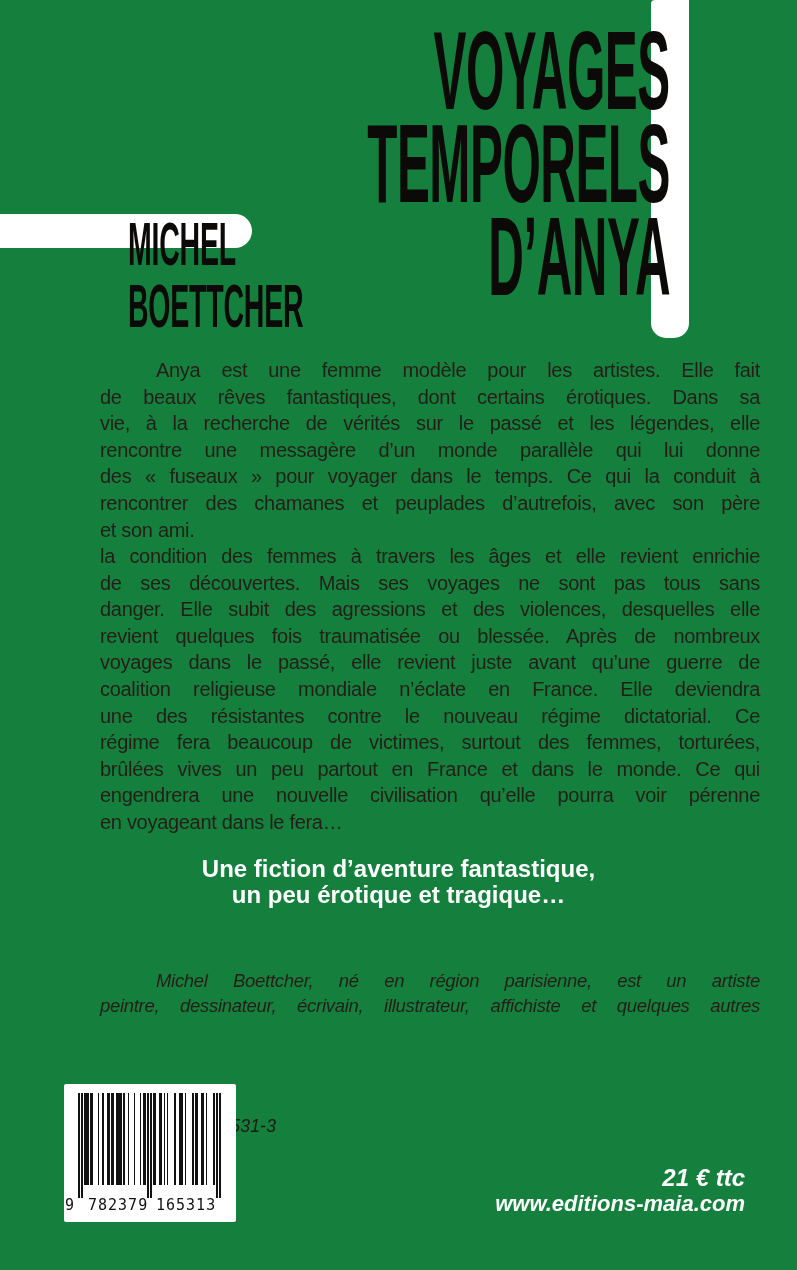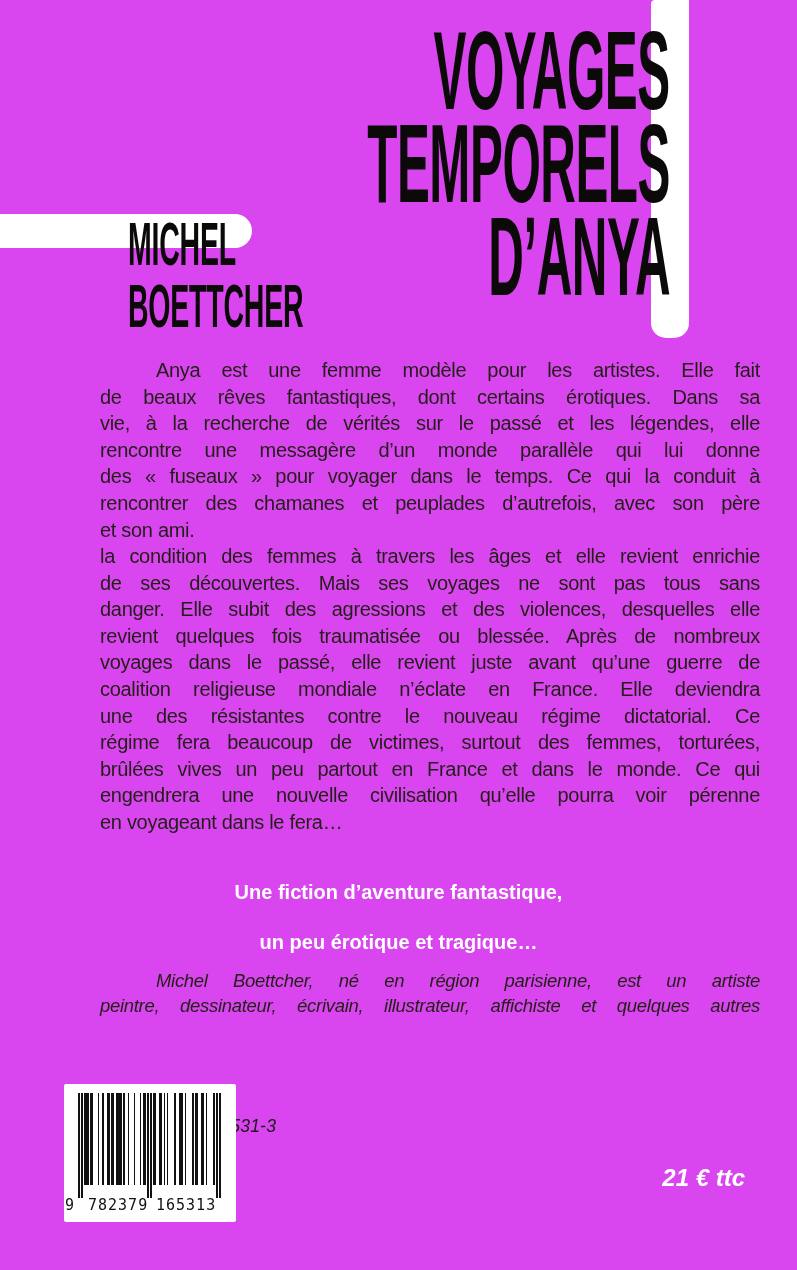--- a/index.html
+++ b/index.html
@@ -1,20 +1,20 @@
 <!DOCTYPE html>
 <html><head>
 <meta charset="utf-8">
 <style>
   html,body{margin:0;padding:0;background:#555;}
   .page{
     position:relative;
     width:797px;height:1270px;
     margin:0 auto;
-    background:#d946ef;
+    background:#15803d;
     overflow:hidden;
     font-family:"Liberation Sans", sans-serif;
   }
   
   .right-bar{
     position:absolute;left:651px;top:0;width:38px;height:338px;
     background:#ffffff;border-radius:4px 0 15px 15px;z-index:1;
   }
   .author-tab{
     position:absolute;left:0;top:214px;width:252px;height:34px;
@@ -45,22 +45,22 @@
   .synopsis-p2{top:543px;}
   .textblock .tline{
     font-size:20px;line-height:26.6px;letter-spacing:-0.3px;
     text-align:justify;text-align-last:justify;white-space:normal;
   }
   .textblock .tline.first{padding-left:56px;}
   .textblock .tline.last{text-align-last:left;}
   
   .tagline{position:absolute;left:0;top:856px;width:797px;z-index:2;color:#ffffff;}
   .tagline .tline{
-    font-size:20px;line-height:25.6px;font-weight:bold;
-    text-align:center;text-align-last:center;margin-top:24px;
+    font-size:24px;line-height:25.6px;font-weight:bold;
+    text-align:center;text-align-last:center;
   }
   
   .bio{top:968px;font-style:italic;}
   .bio .tline{font-size:18.5px;line-height:25px;letter-spacing:-0.3px;}
   
   .isbn{
     position:absolute;left:66px;top:1116px;
     font-size:17.5px;color:#1c1813;letter-spacing:0.2px;z-index:2;font-style:italic;
   }
   .barcode-box{
@@ -185,14 +185,15 @@
         <rect x="135.45" y="0" width="1.51" height="92"></rect>
         <rect x="138.46" y="0" width="1.51" height="105"></rect>
         <rect x="141.47" y="0" width="1.51" height="105"></rect>
       </svg>
     <span class="bc-digit bc-prefix">9</span>
     <span class="bc-digit bc-g1">782379</span>
     <span class="bc-digit bc-g2">165313</span>
   </div>
 
   <div class="price">21 € ttc</div>
+  <div class="website">www.editions-maia.com</div>
 
 </div>
 
 </body></html>

